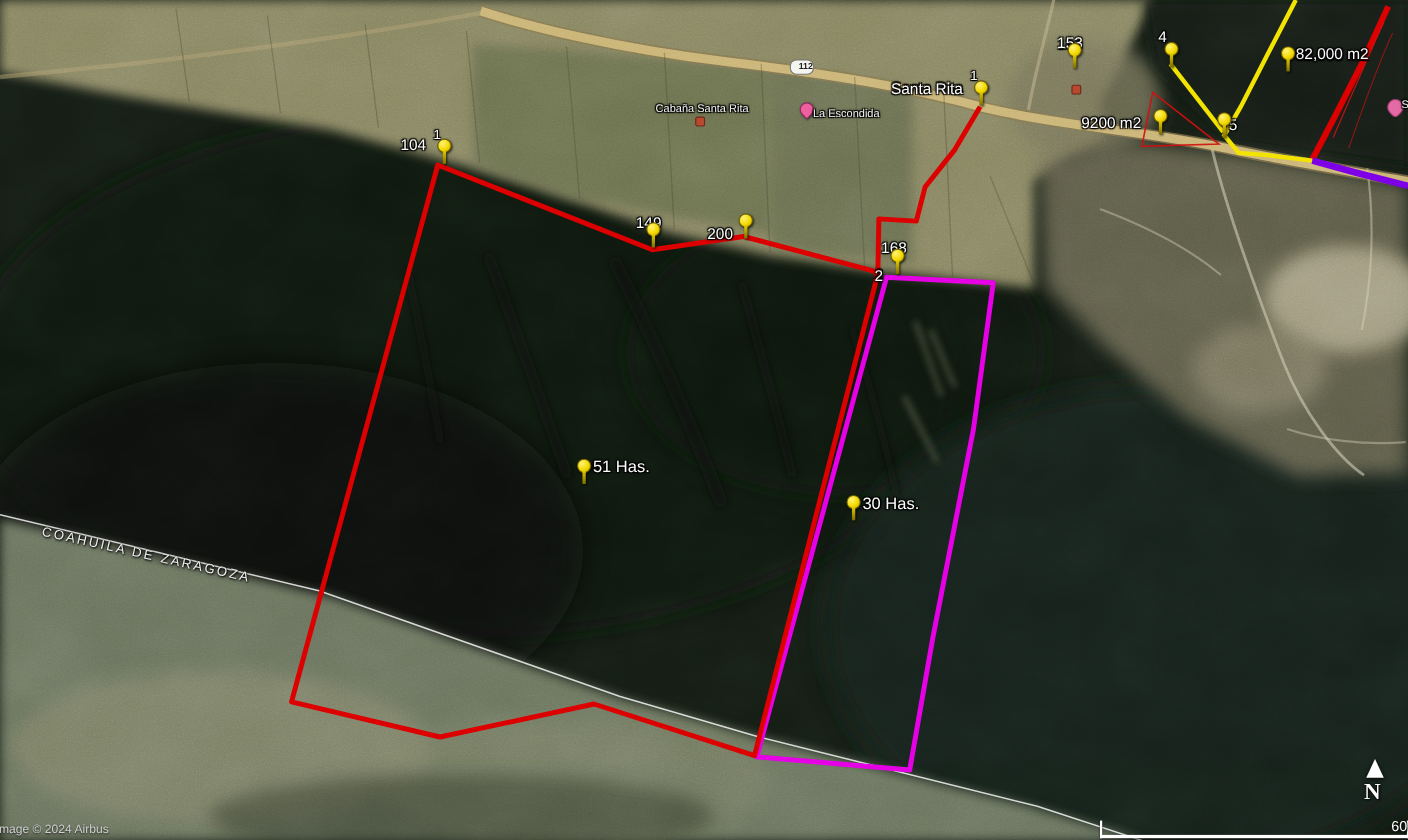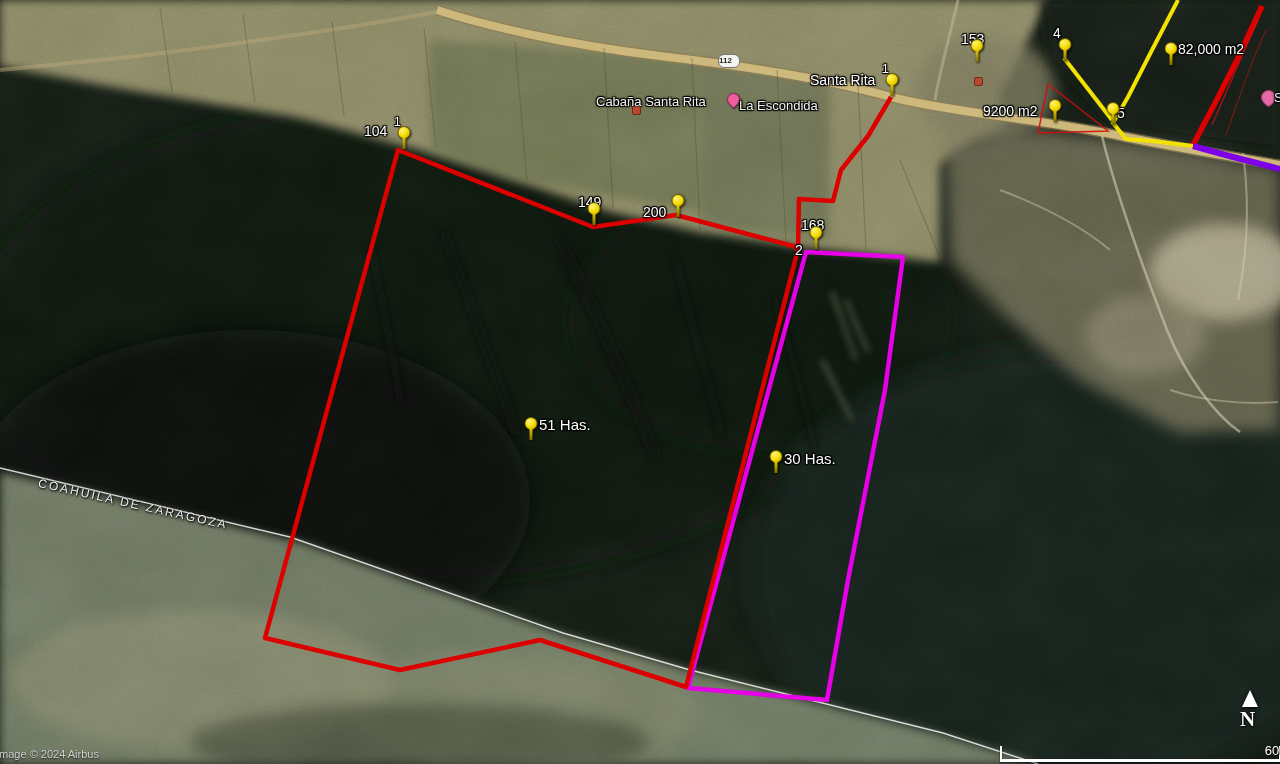--- a/index.html
+++ b/index.html
@@ -7,21 +7,21 @@
          font-family:"Liberation Sans",sans-serif;background:#131b13;}
   #terrain{position:absolute;left:0;top:0;z-index:1;}
 
   
   .maplabel{position:absolute;z-index:6;color:#fdfdfd;font-size:14px;line-height:1;
     white-space:nowrap;
     text-shadow:1px 1px 1px #000,-1px -1px 1px #000,1px -1px 1px #000,-1px 1px 1px #000,0 0 3px #000;}
   .sz-lg{font-size:14px;}
   .sz-md{font-size:15px;}
   .sz-sm{font-size:12px;}
-  .poi-name{font-size:13px;color:#f2f2f2;}
+  .poi-name{font-size:10px;color:#f2f2f2;}
 
   
   .pin{position:absolute;width:15px;height:24px;z-index:7;
        transform:translate(-50%,-100%);
        filter:drop-shadow(1px 1px 1px rgba(0,0,0,.75));}
   .pin::before{content:"";position:absolute;left:1px;top:0;width:13px;height:13px;
        border-radius:50%;box-sizing:border-box;border:1px solid rgba(92,78,0,.85);
        background:radial-gradient(circle at 34% 30%,#fff37a 0%,#f4da00 55%,#bfa300 100%);}
   .pin::after{content:"";position:absolute;left:6px;top:11px;width:3px;height:12px;
        background:linear-gradient(180deg,#e2c900,#7e6d00);}
@@ -31,21 +31,21 @@
        border:1px solid #8d2a5d;border-radius:50% 50% 50% 0;transform:rotate(-45deg);
        box-shadow:0 1px 2px rgba(0,0,0,.6);}
   .poi-balloon{position:absolute;width:13px;height:13px;z-index:6;background:#e36aa4;
        border:1px solid #9c3a6c;border-radius:50% 50% 50% 4px;transform:rotate(-45deg);}
   .poi-sq{position:absolute;width:7px;height:7px;z-index:6;background:#b6492f;
        border:1px solid #6f2718;border-radius:2px;}
 
   
   .shield{position:absolute;z-index:6;width:20px;height:12px;background:#f5f5f0;
        border:1px solid #777;border-radius:6px;color:#222;font-size:8px;font-weight:700;
-       text-align:left;line-height:12px;}
+       text-align:right;line-height:12px;}
 
   
   .state-label{position:absolute;z-index:6;color:#efefef;font-size:12px;letter-spacing:2.2px;
        transform:rotate(12.6deg);transform-origin:0 0;
        text-shadow:1px 1px 2px #000,0 0 2px #000;}
 
   
   .ge-logo{position:absolute;z-index:10;color:#e3e3e3;font-size:27px;letter-spacing:.5px;
        text-shadow:0 1px 3px rgba(0,0,0,.65);}
   .attribution{position:absolute;z-index:10;color:#cfcfcf;font-size:11px;

